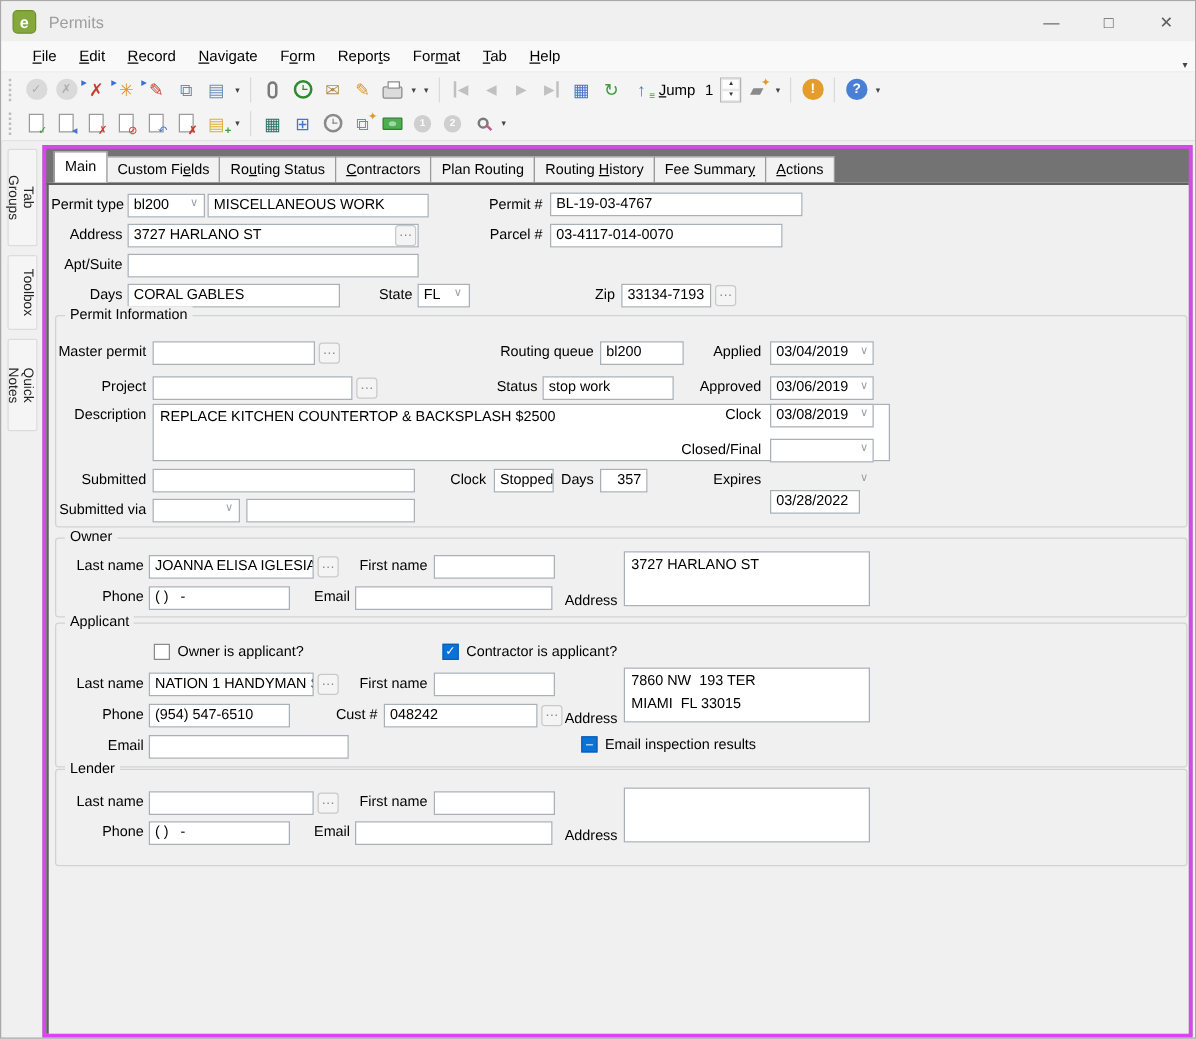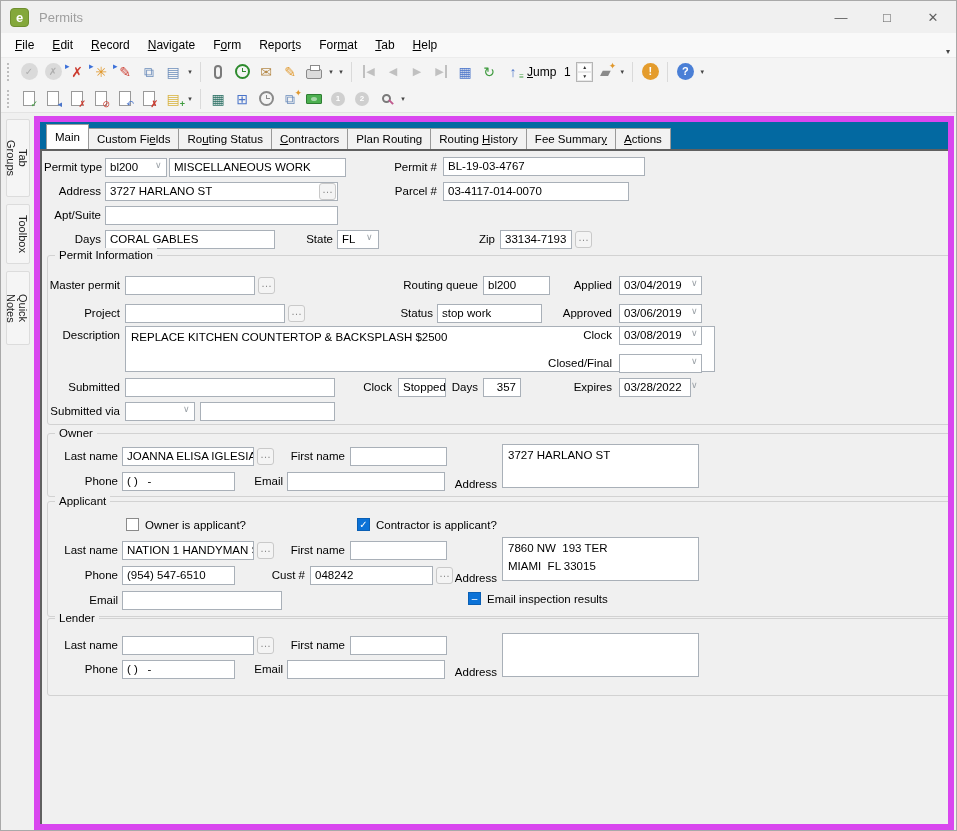--- a/index.html
+++ b/index.html
@@ -8,21 +8,21 @@
   #window { position:relative; width:957px; height:831px; background:#f0f0f0; border:1px solid #a9a9a9; overflow:hidden; }
 
   
   #titlebar { height:32px; display:flex; align-items:center; background:#f0f0f0; }
   #app-icon { width:19px; height:19px; margin-left:9px; background:#84a83b; border:1px solid #6f8f2f; border-radius:4px; color:#fff; font-weight:bold; font-size:13px; text-align:center; line-height:17px; }
   #win-title { margin-left:10px; color:#9e9e9e; font-size:13px; }
   #win-controls { margin-left:auto; display:flex; height:100%; }
   .win-btn { width:46px; height:100%; display:flex; align-items:center; justify-content:center; color:#5f5f5f; font-size:13px; }
 
   
-  #menubar { height:25px; background:#f9f9f9; display:flex; align-items:center; padding-left:5px; border-bottom:1px solid #ececec; position:relative; }
+  #menubar { height:25px; background:#f9f9f9; display:flex; align-items:center; padding-left:16px; border-bottom:1px solid #ececec; position:relative; }
   .menu-item { padding:4px 9px; color:#000; }
   #menubar-overflow { position:absolute; right:6px; bottom:1px; color:#444; font-size:8px; }
 
   
   .toolbar { height:27px; background:#f4f4f4; display:flex; align-items:center; padding-left:4px; }
   #toolbar2 { height:28px; border-bottom:1px solid #e3e3e3; }
   .grip { width:5px; height:18px; border-left:2px dotted #bdbdbd; margin:0 5px 0 2px; }
   .tsep { width:1px; height:20px; background:#dadada; margin:0 5px; }
   .tbtn { position:relative; width:24px; height:24px; display:flex; align-items:center; justify-content:center; flex:0 0 auto; }
   .tbtn .g { font-size:14px; line-height:1; }
@@ -55,21 +55,21 @@
   .money-ic::before { content:""; position:absolute; left:4px; right:4px; top:2px; bottom:2px; background:#a5d6a7; border-radius:50%; }
   .globe-ic { width:14px; height:14px; border-radius:50%; background:#cfcfcf; color:#fff; font-size:8px; font-weight:bold; text-align:center; line-height:14px; }
   .page-ic { width:12px; height:15px; background:#fff; border:1px solid #9a9a9a; position:relative; }
   .ov { position:absolute; right:-4px; bottom:-4px; font-size:9px; line-height:1; }
   .sortbars { position:absolute; right:1px; bottom:3px; font-size:8px; color:#3f9b3f; }
 
   
   #workspace { display:flex; height:719px; align-items:stretch; }
   #side-strip { width:33px; padding-top:6px; display:flex; flex-direction:column; align-items:center; flex:0 0 auto; }
   .side-tab { writing-mode:vertical-rl; width:24px; padding:10px 0; margin-bottom:7px; background:#f5f5f5; border:1px solid #dcdcdc; border-radius:2px; font-size:11px; color:#222; text-align:center; }
-  #tabarea { flex:1; margin:3px 2px 2px 0; border:6px solid #d946ef; background:#0369a1; display:flex; flex-direction:column;justify-content:center; }
+  #tabarea { flex:1; margin:3px 2px 2px 0; border:3px solid #d946ef; background:#737373; display:flex; flex-direction:column;justify-content:center; }
   #tabstrip { height:27px; display:flex; align-items:flex-end; padding-left:7px; }
   .tab { height:21px; line-height:20px; padding:0 8px; background:#f2f2f2; border:1px solid #9a9a9a; border-bottom:none; margin-left:-1px; font-size:11.5px; color:#000; }
   .tab.active { height:25px; line-height:24px; background:#fff; position:relative; z-index:2; }
   #content { position:relative; flex:1; background:#f0f0f0; border-top:2px solid #606060; border-left:2px solid #606060; overflow:hidden; }
 
   
   .lbl { position:absolute; height:19px; line-height:19px; text-align:right; font-size:11.5px; white-space:nowrap; }
   .fld { position:absolute; height:19px; background:#fff; border:1px solid #a9b0b8; font-size:11.5px; line-height:16px; padding:0 4px; overflow:hidden; white-space:nowrap; }
   .fld.ra { text-align:right; }
   .fld.pre { white-space:pre; }
@@ -349,21 +349,21 @@
         <span class="fld" style="left:577px;top:203px;width:83px"></span>
         <span class="ddchev" style="left:649px;top:205px;right:auto">∨</span>
 
         <span class="lbl" style="left:2px;top:227px;width:76px">Submitted</span>
         <span class="fld" style="left:83px;top:227px;width:210px"></span>
         <span class="lbl" style="left:300px;top:227px;width:50px">Clock</span>
         <span class="fld" style="left:356px;top:227px;width:48px">Stopped</span>
         <span class="lbl" style="left:406px;top:227px;width:30px">Days</span>
         <span class="fld ra" style="left:441px;top:227px;width:38px">357</span>
         <span class="lbl" style="left:490px;top:227px;width:80px">Expires</span>
-        <span class="fld" style="left:577px;top:227px;width:72px">03/28/2022</span>
+        <span class="fld" style="left:577px;top:244px;width:72px">03/28/2022</span>
         <span class="ddchev" style="left:649px;top:229px;right:auto">∨</span>
 
         <span class="lbl" style="left:2px;top:251px;width:76px">Submitted via</span>
         <span class="fld" style="left:83px;top:251px;width:70px"></span>
         <span class="ddchev" style="left:141px;top:253px;right:auto">∨</span>
         <span class="fld" style="left:158px;top:251px;width:135px"></span>
 
         <div class="grp" style="left:5px;top:282px;width:906px;height:64px"></div>
         <span class="grp-lbl" style="left:13px;top:275px">Owner</span>
 

